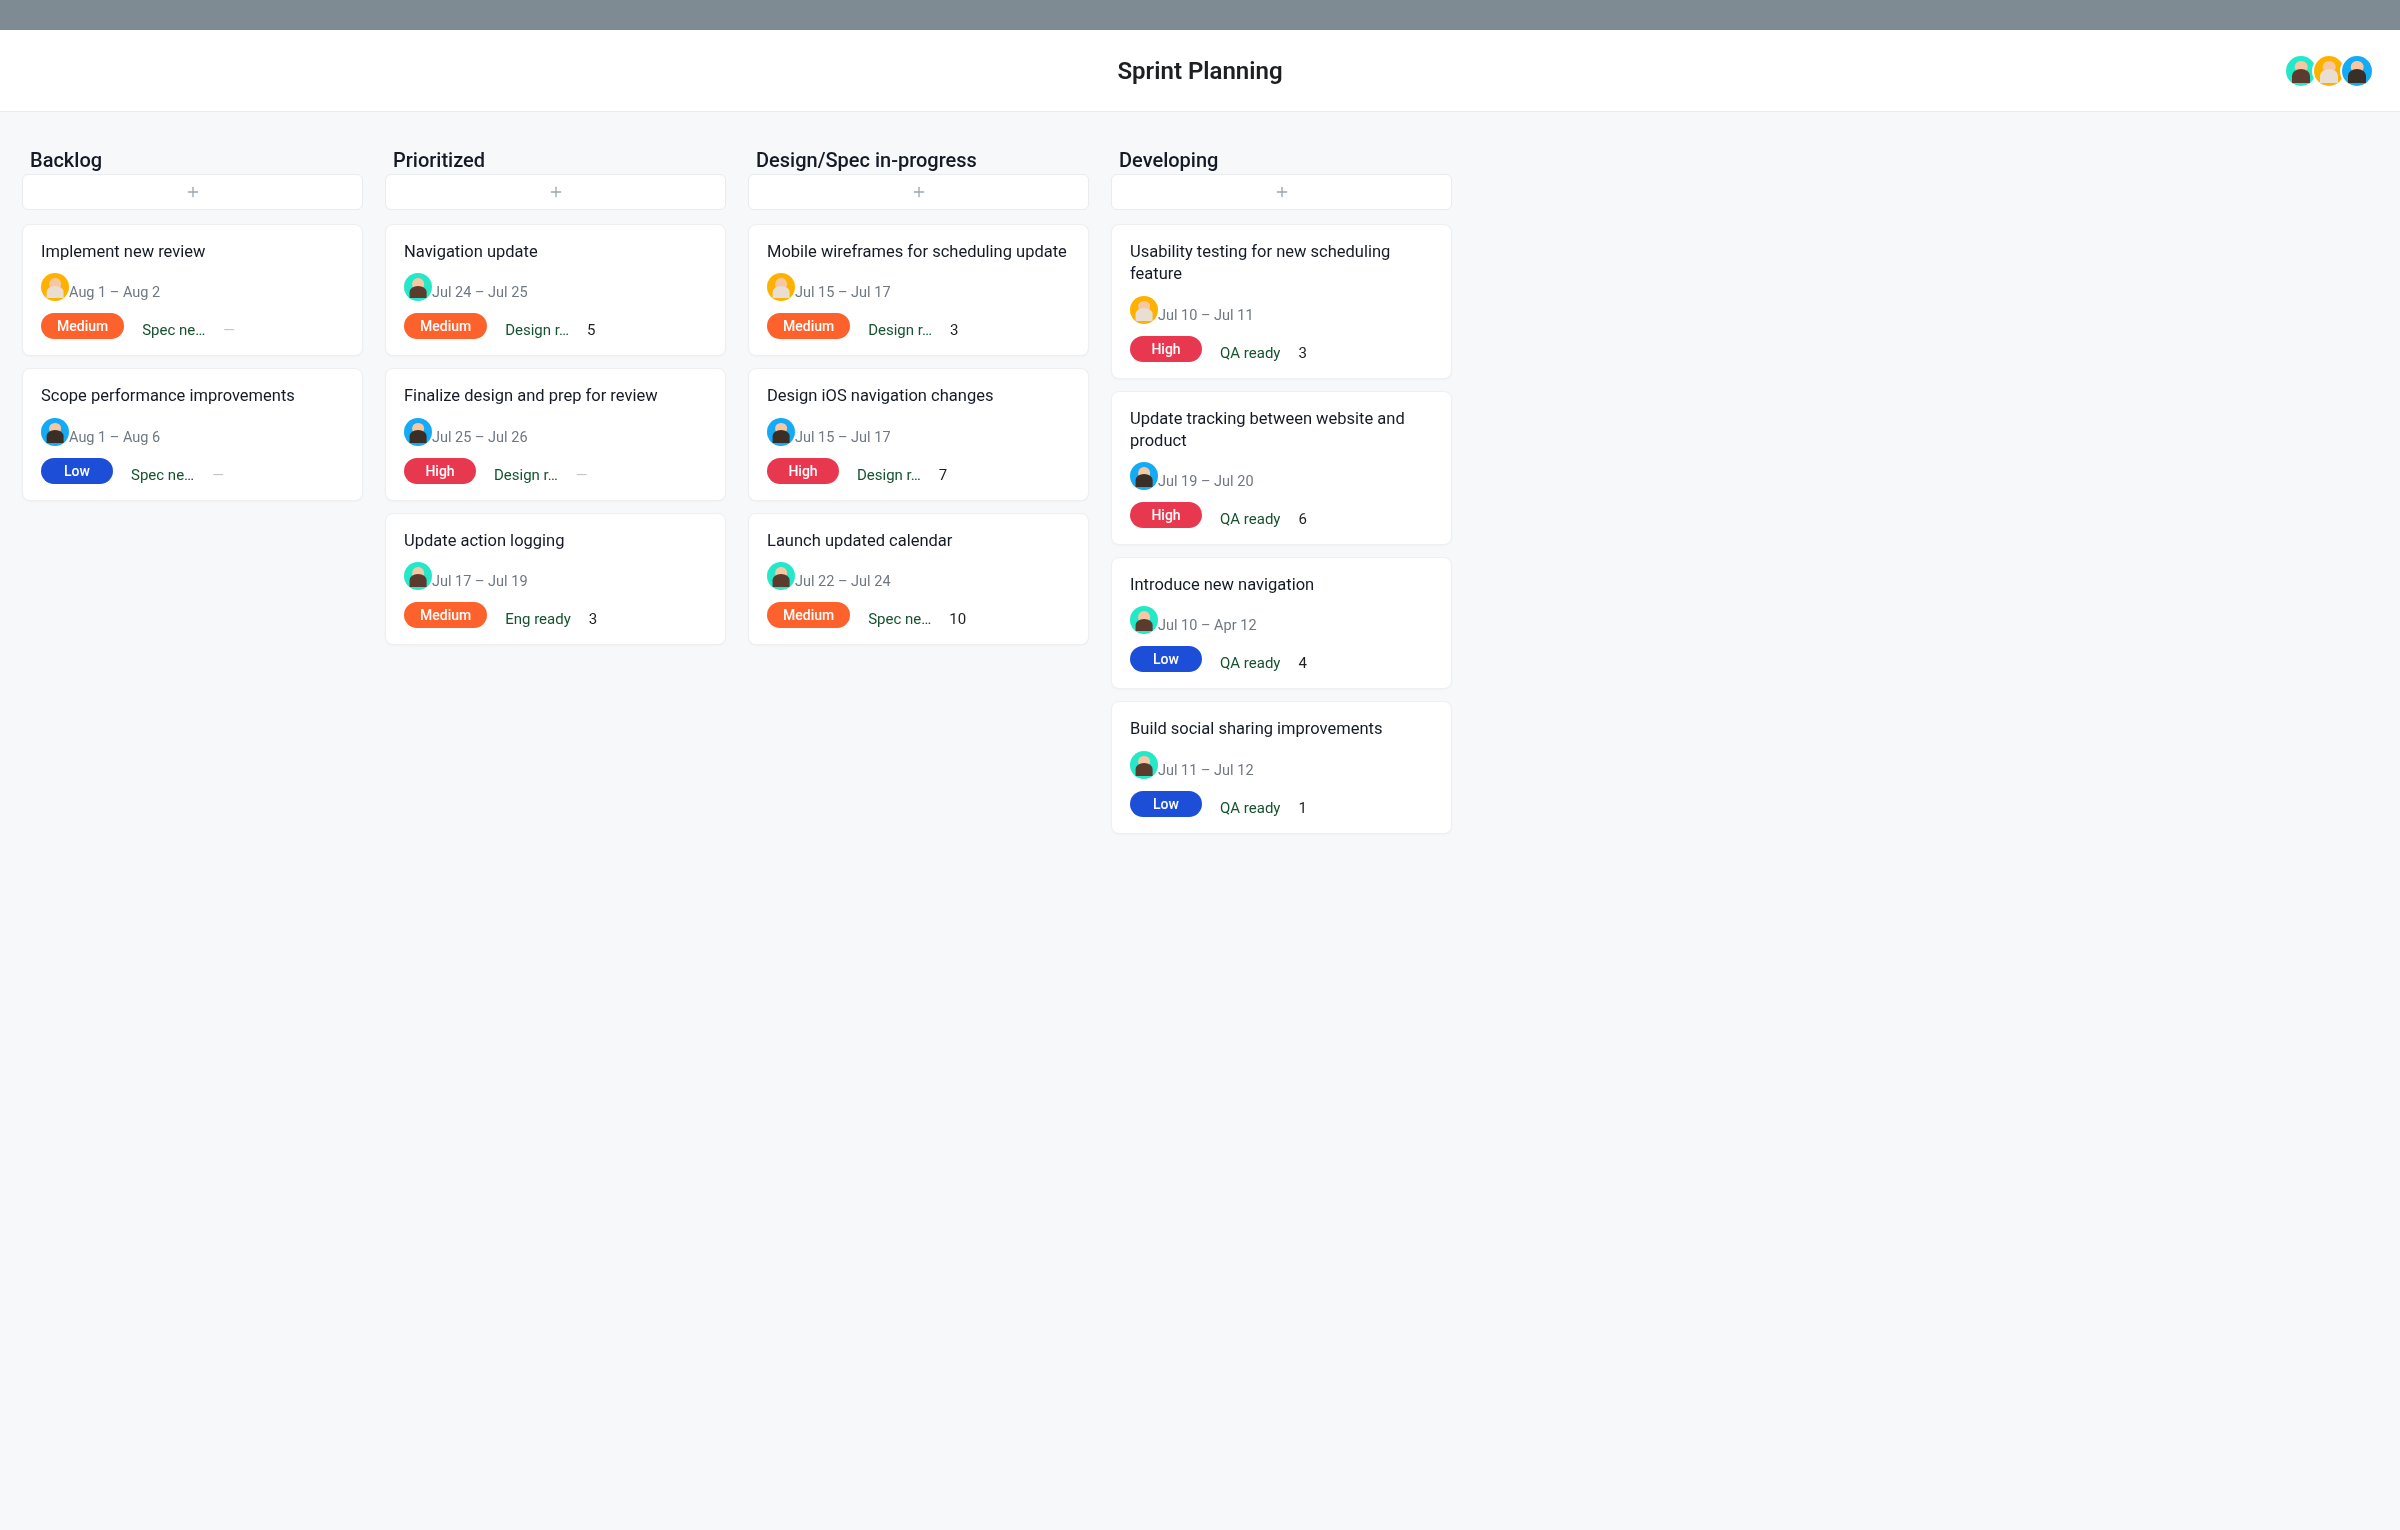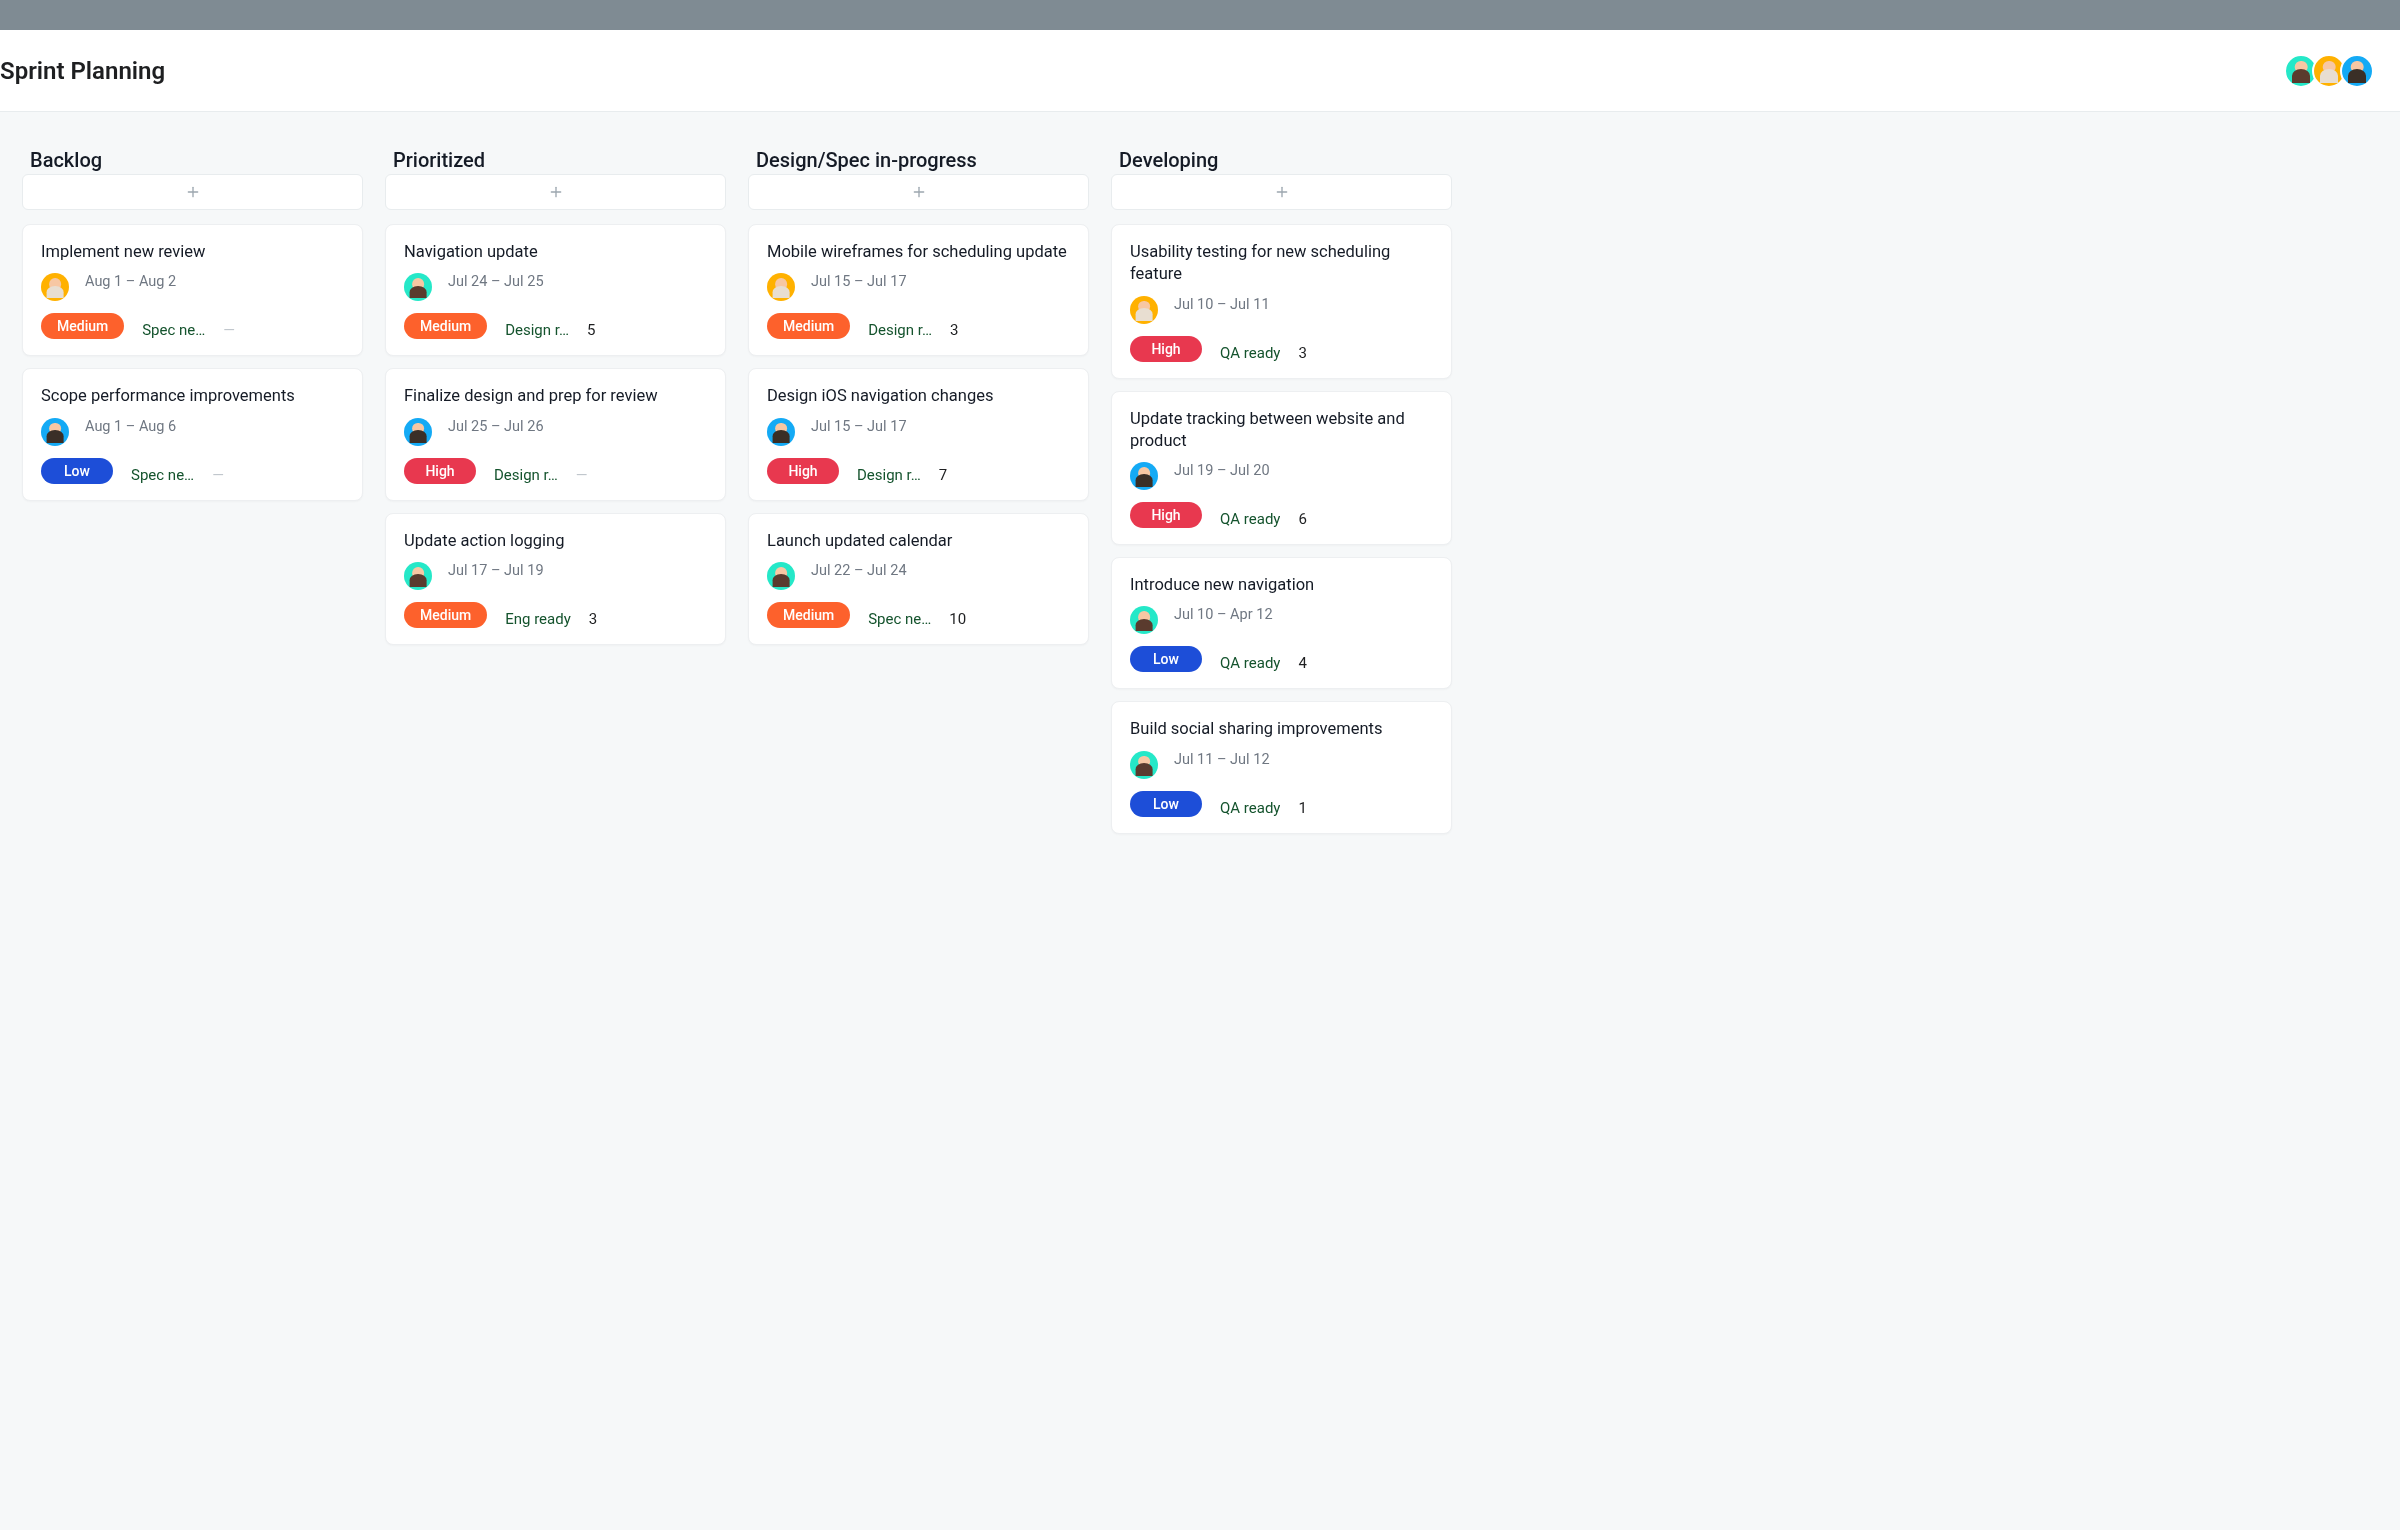--- a/index.html
+++ b/index.html
@@ -18,21 +18,21 @@
     background: #7f8b93;
   }
 
   
   .header {
     height: 82px;
     background: #ffffff;
     border-bottom: 1px solid #e8ecee;
     display: flex;
     align-items: center;
-    justify-content: flex-start;
+    justify-content: center;
     position: relative;
   }
   .header-title {
     font-size: 24px;
     font-weight: 600;
     color: #1e1f21;
   }
   .header-avatars {
     position: absolute;
     right: 26px;
@@ -93,22 +93,22 @@
   }
   .card-title {
     font-size: 16.5px;
     font-weight: 400;
     color: #151b26;
     line-height: 1.35;
     margin-bottom: 10px;
   }
   .card-meta {
     display: flex;
-    align-items: flex-start;
-    gap: 16px;
+    align-items: flex-end;
+    gap: 0;
     margin-bottom: 12px;
   }
   .card-dates {
     font-size: 14.5px;
     color: #6f7782;
   }
   .card-footer {
     display: flex;
     align-items: flex-end;
     gap: 18px;

